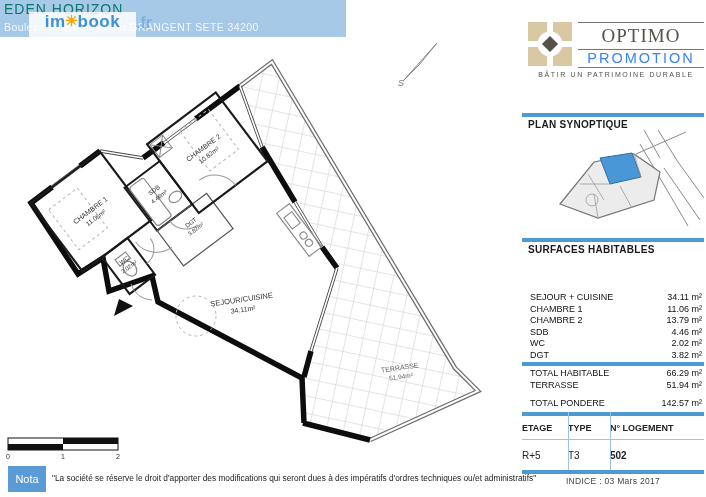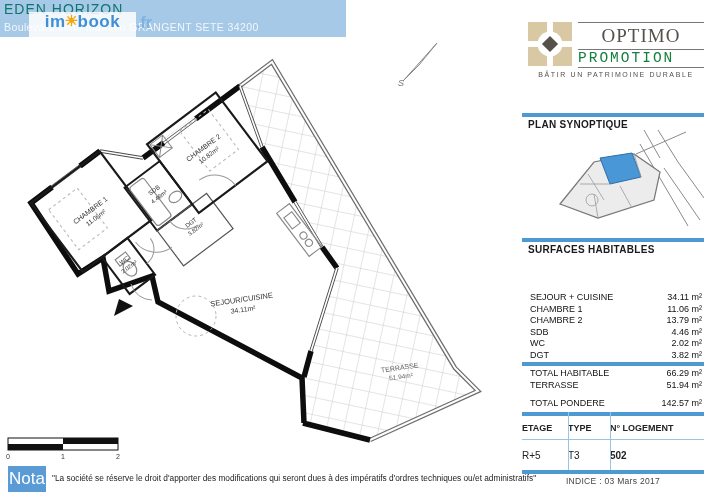--- a/index.html
+++ b/index.html
@@ -16,38 +16,38 @@
   .wm-sun{color:#f7a600;font-size:15px;margin:0 -1px}
   .wm-fr{left:136px;top:14px;font-weight:bold;font-size:16px;color:#7fb2e2}
   
   .panel{left:517px;top:0;width:189px;height:497px;background:#fff}
   .logo{left:528px;top:22px;width:176px}
   .logo-row{display:flex;align-items:flex-start}
   .logo-mark{width:44px;height:44px;margin-right:6px;flex:0 0 auto}
   .logo-names{flex:1;border-top:1.5px solid #777}
   .logo-optimo{font-family:"Liberation Serif",serif;font-size:19px;color:#55514b;
                letter-spacing:1px;line-height:26px;border-bottom:1.5px solid #777;text-align:center}
-  .logo-promotion{font-family:Liberation Mono, monospace;font-size:14.5px;color:#15803d;
-                  letter-spacing:2px;line-height:17px;border-bottom:1.5px solid #777;text-align:left}
+  .logo-promotion{font-family:Liberation Sans, sans-serif;font-size:14.5px;color:#3b82f6;
+                  letter-spacing:2px;line-height:17px;border-bottom:1.5px solid #777;text-align:center}
   .logo-tagline{font-size:7px;color:#55514b;letter-spacing:1.6px;margin-top:3px;text-align:center;width:176px}
   .bluebar{left:522px;width:182px;height:4px;background:#4d9ad3}
   .sec-title{left:528px;font-size:10px;font-weight:bold;color:#1a1a1a;letter-spacing:.3px}
   .rows{left:530px;width:172px}
   .row{display:flex;justify-content:space-between;font-size:9px;line-height:11.5px;color:#111}
   .row .v{text-align:right}
   .lg-head,.lg-data{left:522px;width:182px;display:flex;}
   .lg-head span,.lg-data span{display:block}
   .lg-c1{width:46px}.lg-c2{width:42px}.lg-c3{flex:1}
   .lg-head{font-size:9px;font-weight:bold}
   .lg-data{font-size:10px}
   .lg-sep{background:#9cc3e4;width:1px;position:absolute;top:0;bottom:0}
   .indice{left:522px;top:476px;width:182px;text-align:center;font-size:8.5px;color:#444;letter-spacing:.3px}
   
   .nota-box{left:8px;top:466px;width:38px;height:26px;background:#5b9bd5;color:#fff;
-            font-size:17px;display:flex;align-items:center;justify-content:center}
+            font-size:11px;display:flex;align-items:center;justify-content:center}
   .nota-text{left:52px;top:473px;width:600px;font-size:8.3px;color:#222;line-height:10px}
   svg text{font-family:"Liberation Sans",sans-serif}
 </style>
 </head>
 <body>
 
 <svg class="abs" width="706" height="497" viewBox="0 0 706 497" style="left:0;top:0">
   <defs>
     <pattern id="terrGrid" width="17" height="17" patternUnits="userSpaceOnUse" patternTransform="rotate(12)">
       <path d="M0 0H17M0 0V17" stroke="#c9c9c9" stroke-width="1" fill="none"></path>

